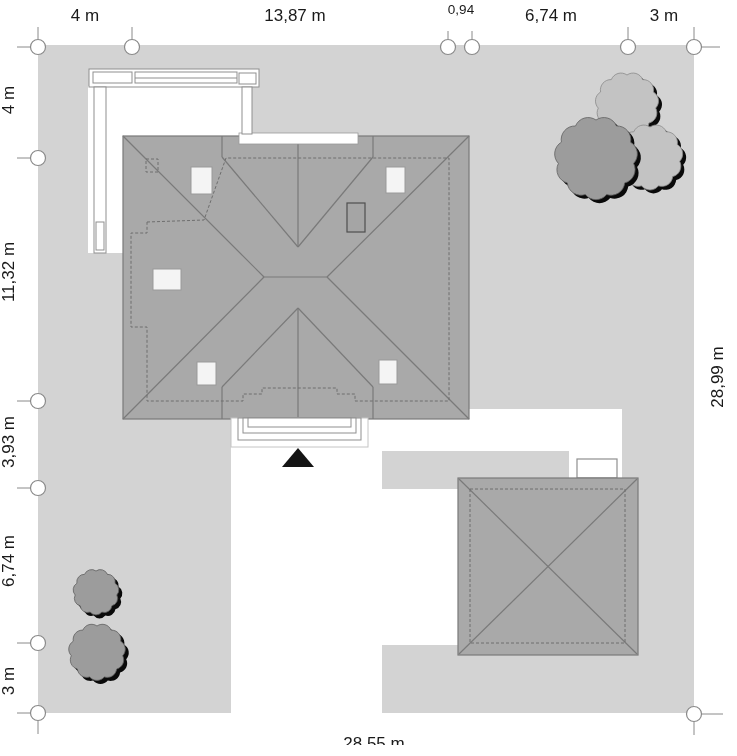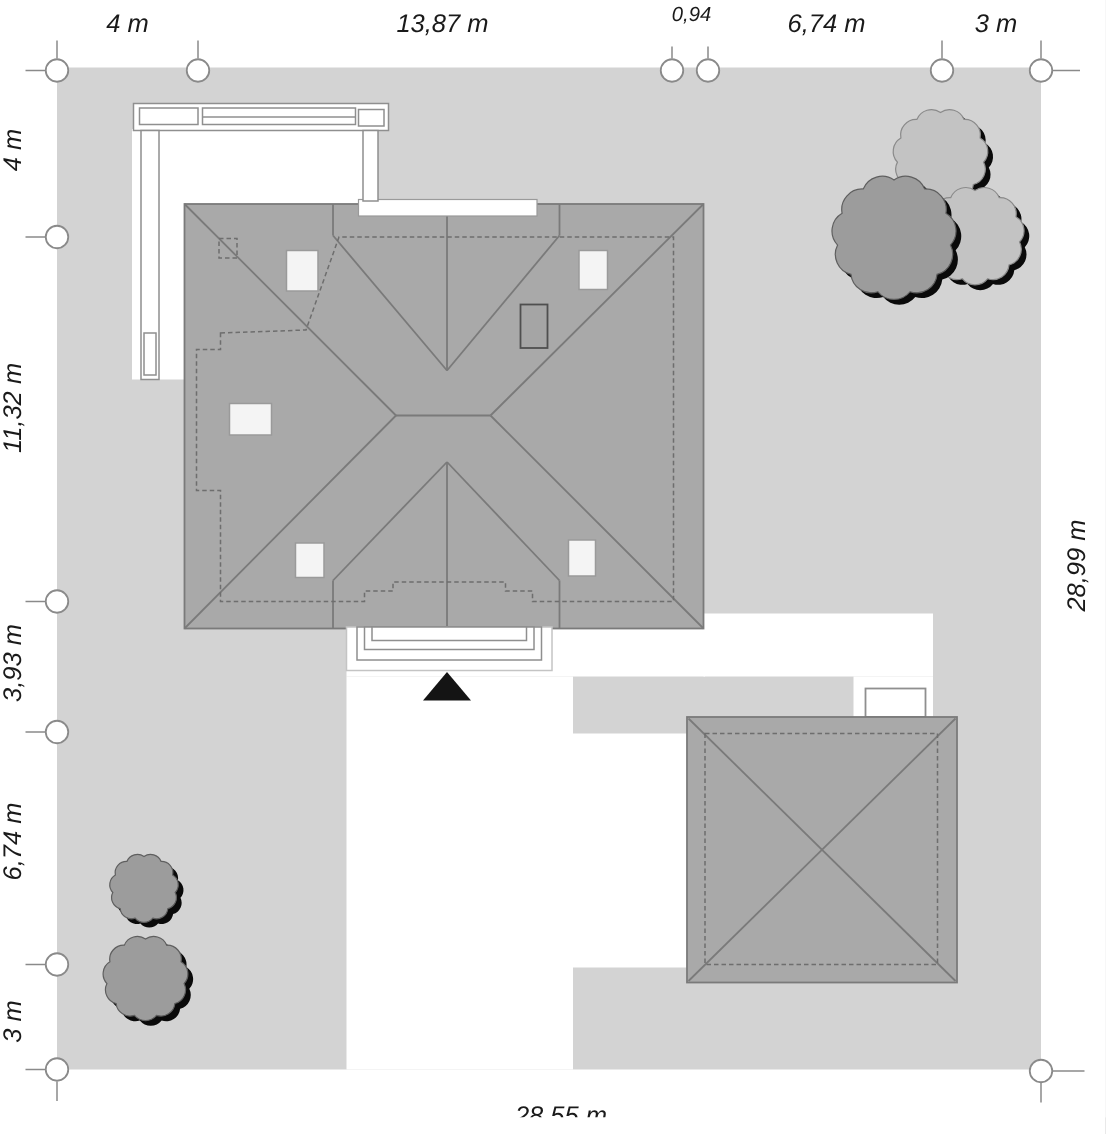--- a/index.html
+++ b/index.html
@@ -1,19 +1,18 @@
 <!DOCTYPE html>
 <html><head>
 <meta charset="utf-8">
 <style>
   html,body{margin:0;padding:0;background:#ffffff;}
   .stage{
     position:relative;width:737px;height:745px;background:#ffffff;overflow:hidden;
     font-family:"Liberation Sans", sans-serif;
-    font-style:italic;
   }
   svg text{
     font-family:"Liberation Sans", sans-serif;
     fill:#1a1a1a;
   }
   .dim-label{font-size:17px;}
   .dim-label-small{font-size:13.5px;}
 </style>
 </head>
 <body>

